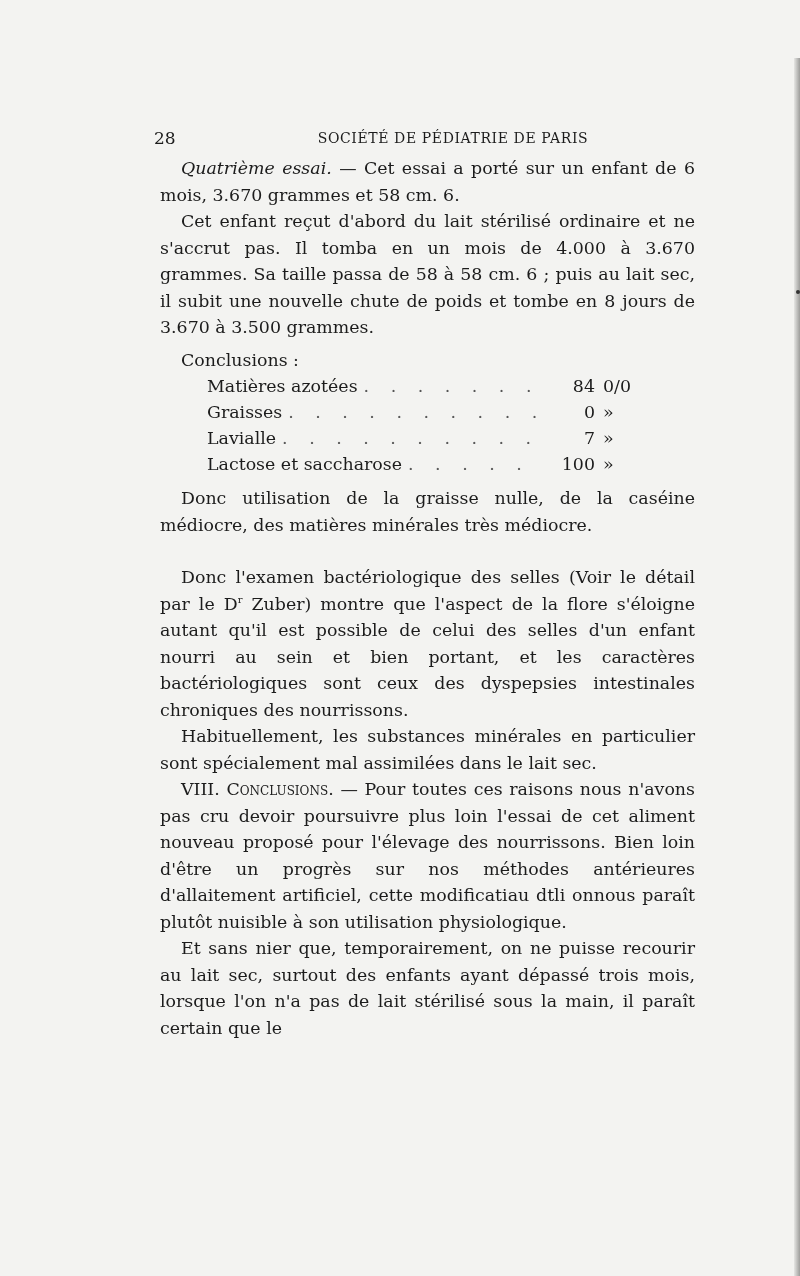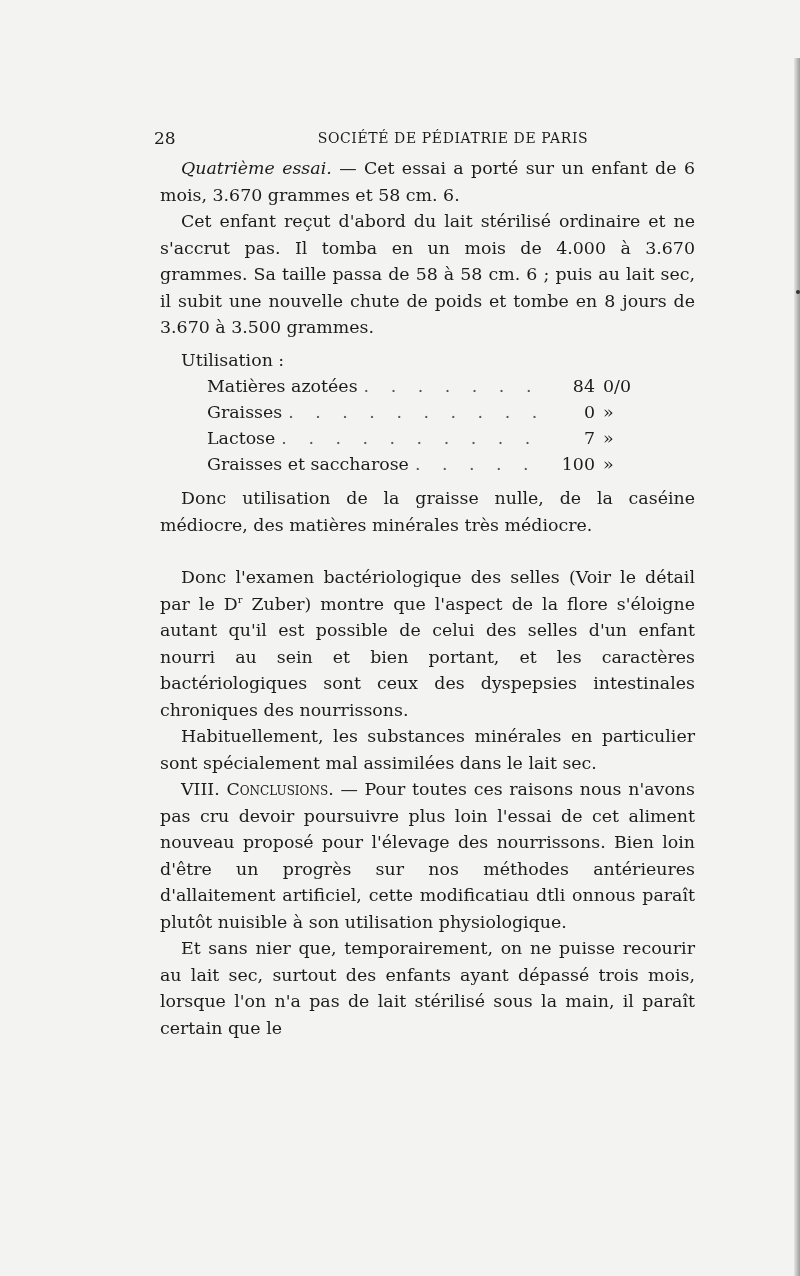--- a/index.html
+++ b/index.html
@@ -52,43 +52,43 @@
 <div class="page-edge-mark"></div>
 
 <div class="header">
   <span class="page-number">28</span>
   <div class="running-title">SOCIÉTÉ DE PÉDIATRIE DE PARIS</div>
 </div>
 
 <div class="body">
   <p><span class="italic">Quatrième essai.</span><span> — Cet essai a porté sur un enfant de 6 mois, 3.670 grammes et 58 cm. 6.</span></p>
   <p>Cet enfant reçut d'abord du lait stérilisé ordinaire et ne s'accrut pas. Il tomba en un mois de 4.000 à 3.670 grammes. Sa taille passa de 58 à 58 cm. 6 ; puis au lait sec, il subit une nouvelle chute de poids et tombe en 8 jours de 3.670 à 3.500 grammes.</p>
-  <p class="utilisation-label">Utilisation :</p>
+  <p class="utilisation-label">Conclusions :</p>
 
   <div class="table">
     <div class="trow">
       <span class="tname">Matières azotées</span>
       <span class="tdots">. . . . . . . . . . . . .</span>
       <span class="tval">84</span>
       <span class="tunit">0/0</span>
     </div>
     <div class="trow">
       <span class="tname">Graisses</span>
       <span class="tdots">. . . . . . . . . . . . . . . .</span>
       <span class="tval">0</span>
       <span class="tunit">»</span>
     </div>
     <div class="trow">
-      <span class="tname">Lactose</span>
+      <span class="tname">Lavialle</span>
       <span class="tdots">. . . . . . . . . . . . . . . .</span>
       <span class="tval">7</span>
       <span class="tunit">»</span>
     </div>
     <div class="trow">
-      <span class="tname">Graisses et saccharose</span>
+      <span class="tname">Lactose et saccharose</span>
       <span class="tdots">. . . . . . . . . . .</span>
       <span class="tval">100</span>
       <span class="tunit">»</span>
     </div>
   </div>
 
   <p>Donc utilisation de la graisse nulle, de la caséine médiocre, des matières minérales très médiocre.</p>
   <div class="section-gap"></div>
   <p><span>Donc l'examen bactériologique des selles (Voir le détail par le D</span><sup>r</sup><span> Zuber) montre que l'aspect de la flore s'éloigne autant qu'il est possible de celui des selles d'un enfant nourri au sein et bien portant, et les caractères bactériologiques sont ceux des dyspepsies intestinales chroniques des nourrissons.</span></p>
   <p>Habituellement, les substances minérales en particulier sont spécialement mal assimilées dans le lait sec.</p>

